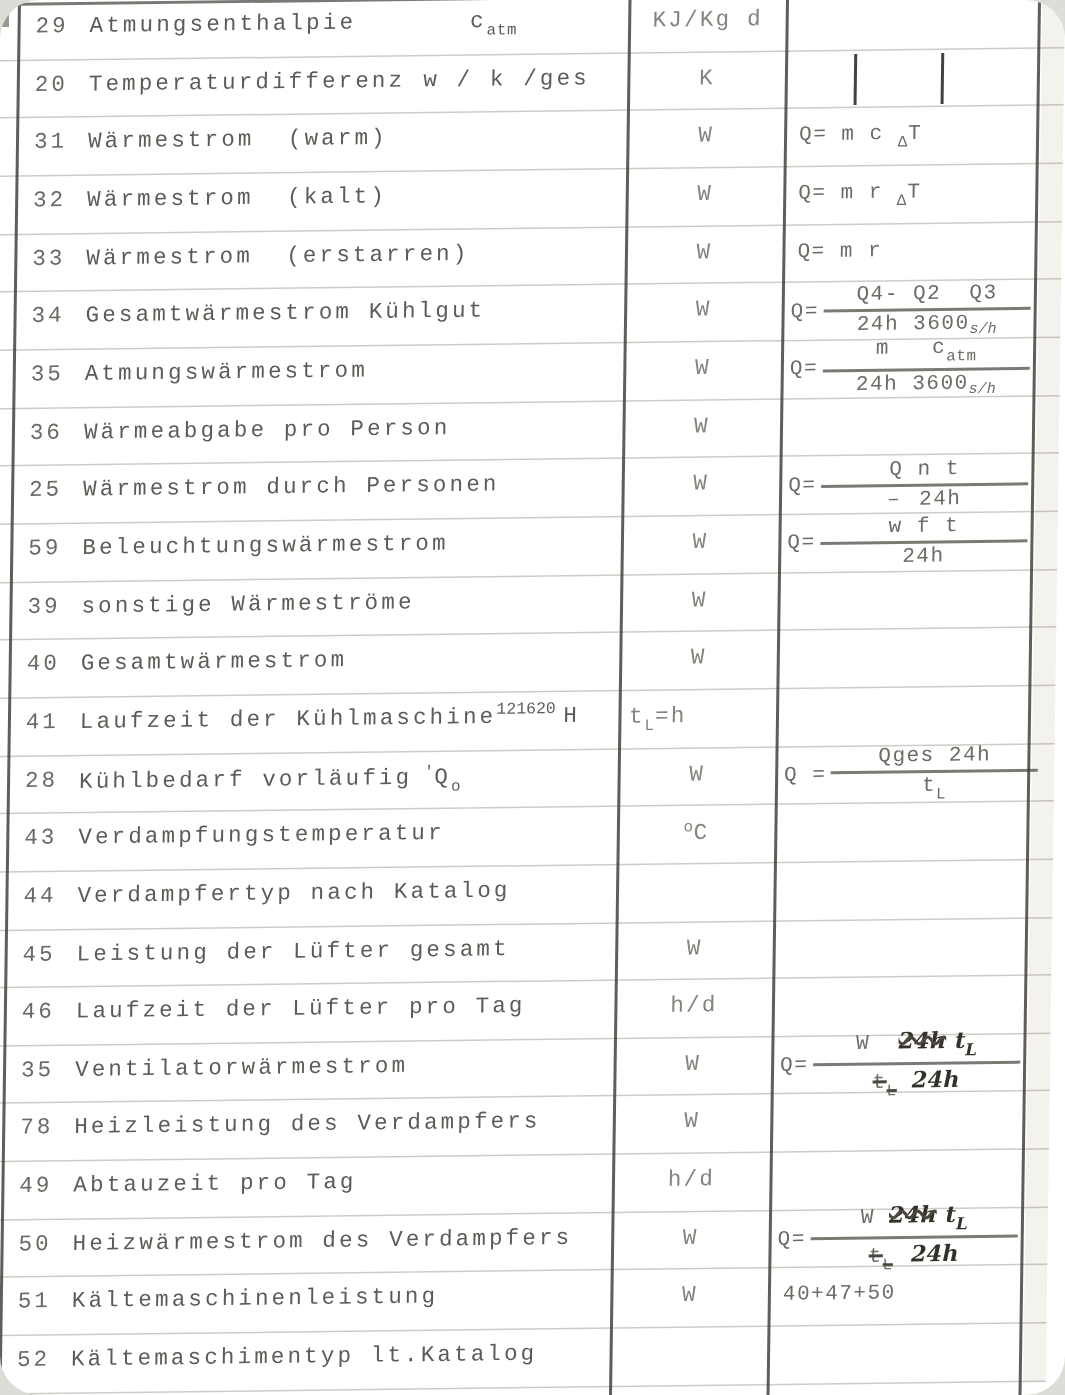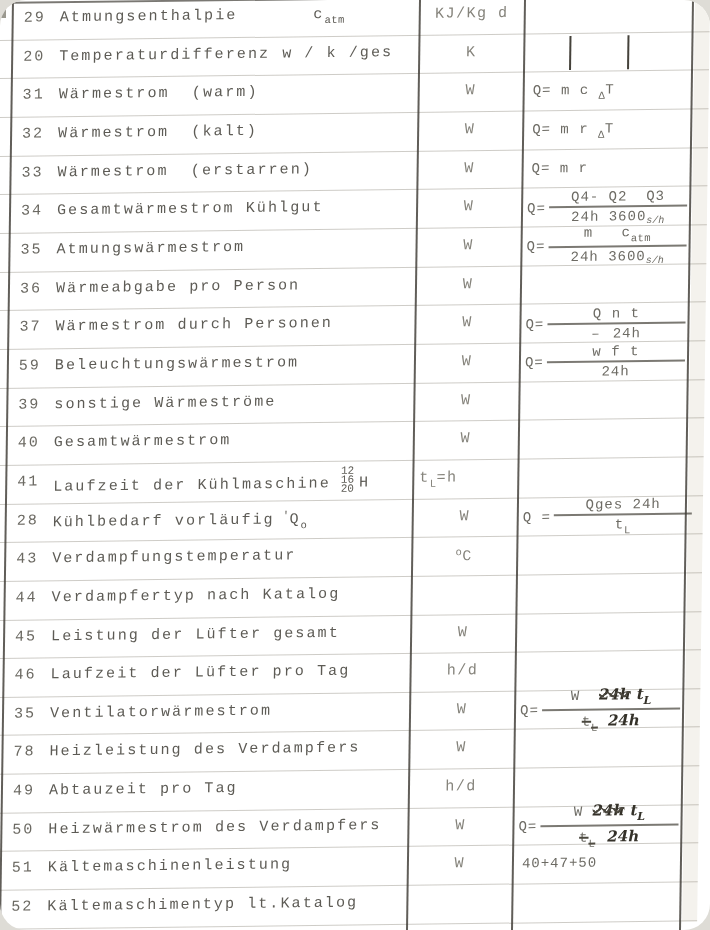--- a/index.html
+++ b/index.html
@@ -37,22 +37,22 @@
   .fden{padding-top:1px;}
   .sub{font-size:10.5px;vertical-align:-5px;letter-spacing:0.5px;text-align:right;}
   .sup{font-size:10.5px;vertical-align:5px;letter-spacing:0.5px;}
   .small{font-size:10px;font-style:italic;vertical-align:-3px;letter-spacing:0;font-family:Liberation Mono, monospace;}
   .hand{font-family:"DejaVu Serif",serif;font-style:italic;font-weight:600;
         color:#343129;font-size:15px;letter-spacing:0;}
   .hand.sub{font-size:11px;vertical-align:-5px;}
   .strike{text-decoration:line-through;text-decoration-thickness:2px;
           text-decoration-color:#4a473e;}
   .hand.strike{text-decoration-style:wavy;text-decoration-thickness:2px;}
-  .stack{display:inline-flex;flex-direction:column;align-items:flex-end;
-         margin-left:10px;font-size:11px;line-height:9px;letter-spacing:0;
+  .stack{display:inline-flex;align-items:flex-end;
+         font-size:11px;line-height:9px;letter-spacing:0;
          transform:translateY(-3px);vertical-align:middle;}
   .tick{position:absolute;top:2px;height:34px;width:2px;background:#45423b;}
   .tick.t1{left:46px;}
   .tick.t2{left:104px;}
 </style>
 </head>
 <body>
 
 <div class="page">
   <div class="skew">
@@ -120,21 +120,21 @@
             </div>
           </div>
         </div>
         <div class="row">
           <span class="num">36</span>
           <span class="desc"><span>Wärmeabgabe pro Person</span></span>
           <div class="unit"><span>W</span></div>
           <div class="formula"></div>
         </div>
         <div class="row">
-          <span class="num">37</span>
+          <span class="num">25</span>
           <span class="desc"><span>Wärmestrom durch Personen</span></span>
           <div class="unit"><span>W</span></div>
           <div class="formula">
             <div class="frac">
               <span class="pre">Q=</span>
               <span class="fcol"><span class="fnum"><span>Q n t</span></span><span class="fbar"></span><span class="fden"><span>–</span><span style="margin-left: 12px;">24h</span></span></span>
             </div>
           </div>
         </div>
         <div class="row">

